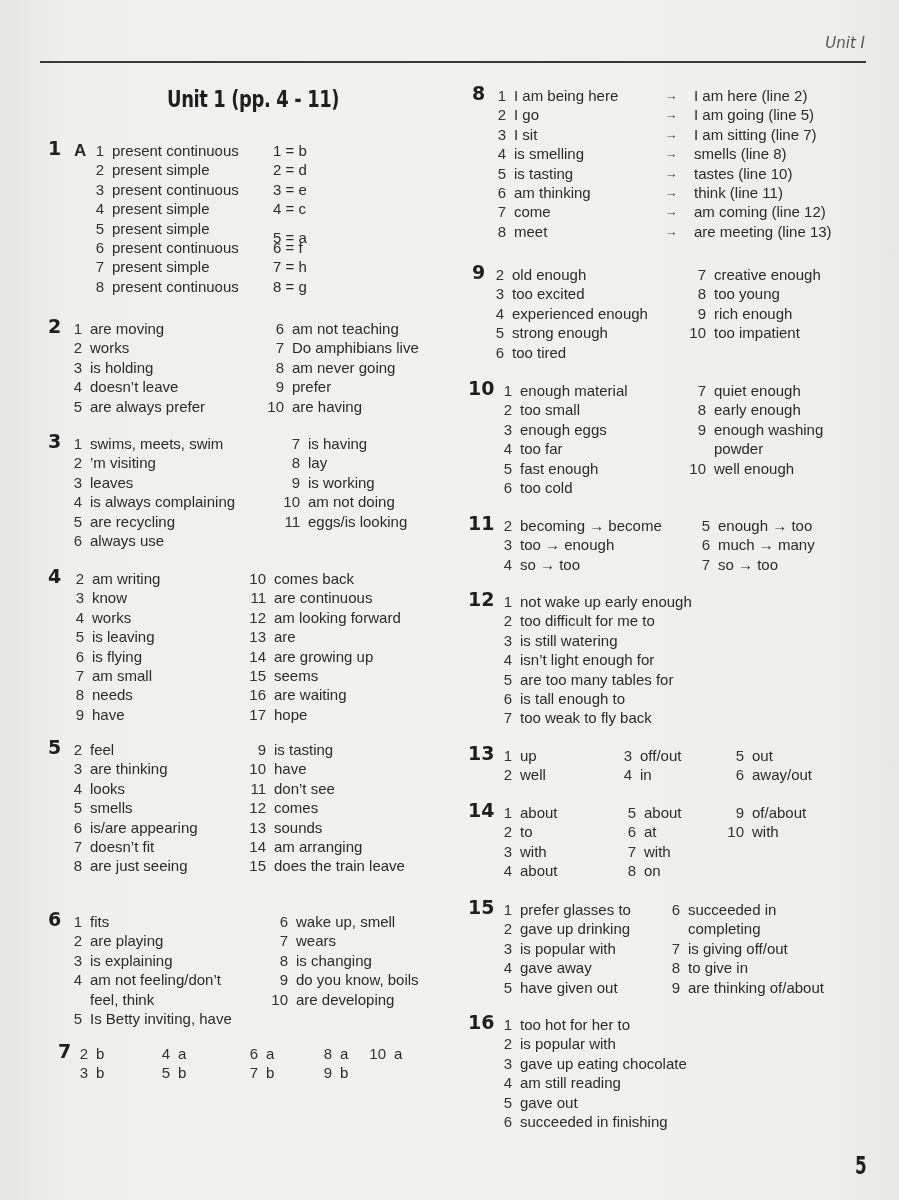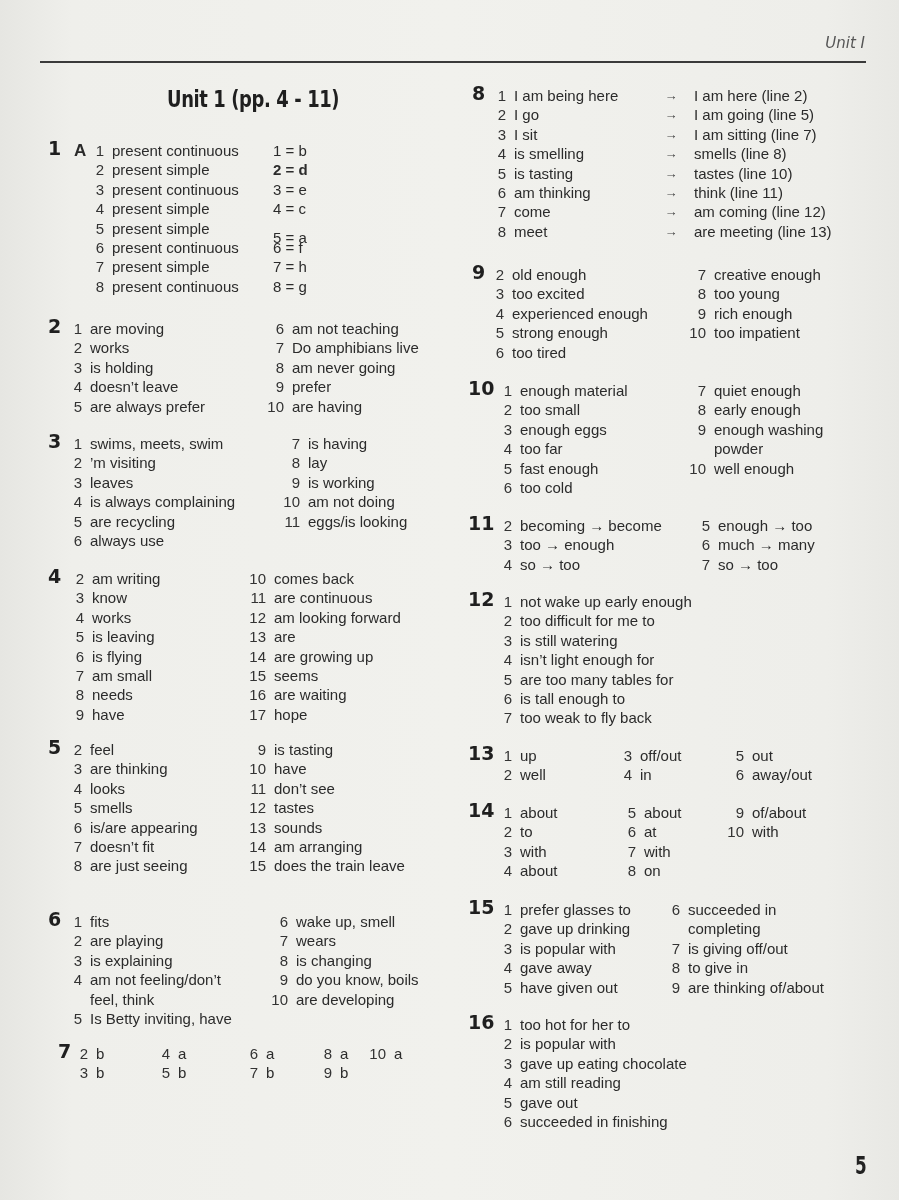--- a/index.html
+++ b/index.html
@@ -93,21 +93,21 @@
         <div class="item">
           <span class="n" style="width: 14px;">8</span>
           <span class="t">present continuous</span>
         </div>
       </div>
     <div class="col" style="left:225px;">
         <div class="item">
           <span class="t" style="padding-left: 0px;">1 = b</span>
         </div>
         <div class="item">
-          <span class="t" style="padding-left: 0px; font-weight: bold;">2 = d</span>
+          <span class="t" style="padding-left: 0px;">2 = d</span>
         </div>
         <div class="item">
           <span class="t" style="padding-left: 0px;">3 = e</span>
         </div>
         <div class="item">
           <span class="t" style="padding-left: 0px;">4 = c</span>
         </div>
         <div class="item">
           <span class="t" style="padding-left: 0px; margin-top: 9px;">5 = a</span>
         </div>
@@ -335,21 +335,21 @@
         <div class="item">
           <span class="n" style="width: 22px;">10</span>
           <span class="t">have</span>
         </div>
         <div class="item">
           <span class="n" style="width: 22px;">11</span>
           <span class="t">don’t see</span>
         </div>
         <div class="item">
           <span class="n" style="width: 22px;">12</span>
-          <span class="t">tastes</span>
+          <span class="t">comes</span>
         </div>
         <div class="item">
           <span class="n" style="width: 22px;">13</span>
           <span class="t">sounds</span>
         </div>
         <div class="item">
           <span class="n" style="width: 22px;">14</span>
           <span class="t">am arranging</span>
         </div>
         <div class="item">

